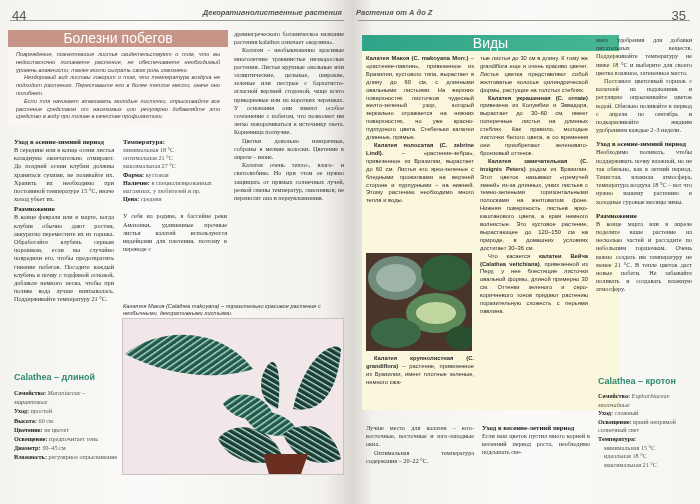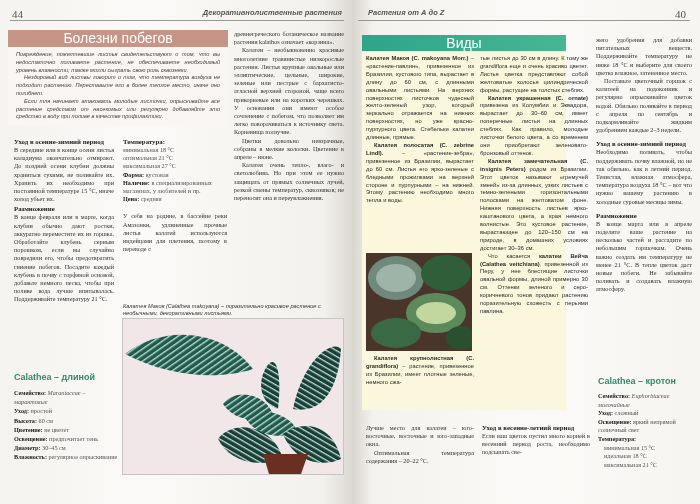--- a/index.html
+++ b/index.html
@@ -1,20 +1,20 @@
 <!DOCTYPE html>
 <html><head>
 <meta charset="utf-8">
 <style>
   html,body{margin:0;padding:0;}
   body{width:700px;height:504px;overflow:hidden;background:#e8e6e2;position:relative;font-family:"Liberation Serif","DejaVu Serif",serif;}
   .page{position:absolute;top:0;height:504px;overflow:hidden;}
   .page.left{left:0;width:352px;background:linear-gradient(90deg,#f4f3f0 0%,#fbfaf8 40%,#f3f1ed 92%,#dcd9d4 100%);}
   .page.right{left:352px;width:348px;background:linear-gradient(90deg,#d8d5cf 0%,#f3f2ee 6%,#fbfaf8 50%,#f6f5f2 100%);}
-  .ph-num{position:absolute;top:8px;font-family:Liberation Serif, serif;font-size:11px;color:#555;}
+  .ph-num{position:absolute;top:8px;font-family:Liberation Sans, sans-serif;font-size:13px;color:#555;}
   .ph-title{position:absolute;top:8px;font-family:"Liberation Sans",sans-serif;font-style:italic;font-size:7.5px;color:#555;font-weight:bold;}
   .hr{position:absolute;top:20px;height:1px;background:#9a9893;}
   .abs{position:absolute;}
   .txt{font-size:6.2px;line-height:8.2px;color:#333;text-align:justify;}
   .txt p{margin:0;text-indent:8px;}
   .sans{font-family:"Liberation Sans","DejaVu Sans",sans-serif;}
   .head-bar{font-family:"Liberation Sans",sans-serif;font-weight:normal;color:#fff;text-align:center;font-size:14px;}
   .h-sec{font-weight:bold;font-size:6.8px;line-height:8px;color:#222;margin-top:2px;}
   .b{font-weight:bold;color:#222;}
   .lite{color:#555;}
@@ -96,25 +96,25 @@
       <path d="M100,85 C110,70 140,72 150,95 C130,105 110,100 100,85Z" fill="url(#stripe)"></path>
       <path d="M120,95 C140,88 170,95 175,115 C150,120 130,115 120,95Z" fill="url(#stripe)"></path>
       <path d="M95,120 C110,100 150,105 160,140 C130,150 105,140 95,120Z" fill="url(#stripe2)"></path>
       <path d="M160,115 C180,100 210,105 218,140 C195,150 170,140 160,115Z" fill="url(#stripe2)"></path>
       <path d="M140,135 L185,135 L178,155 L146,155 Z" fill="#6a2f20"></path>
     </svg>
   </div>
 </div>
 
 <div class="page right">
-  <div class="ph-title" style="left:16px;text-align:right;">Растения от А до Z</div>
-  <div class="ph-num" style="right:14px;">40</div>
+  <div class="ph-title" style="left:4px;text-align:right;">Растения от А до Z</div>
+  <div class="ph-num" style="right:14px;">35</div>
   <div class="hr" style="left:6px;right:10px;"></div>
 
-  <div class="abs" style="left:10px;top:35px;width:204px;height:375px;background:#fbf7dc;">
+  <div class="abs" style="left:10px;top:35px;width:257px;height:375px;background:#fbf7dc;">
     <div class="head-bar" style="background:linear-gradient(90deg,#2fa488,#48b694);height:16px;line-height:16px;">Виды</div>
 
     <div class="abs species" style="left:4px;top:20px;width:108px;">
       <p style="margin:0 0 0 0;"><span class="n">Калатея Макоя (C. makoyana Morr.)</span><span> – «растение-павлин», привезенное из Бразилии, кустового типа, вырастает в длину до 60 см, с длинными овальными листьями. На верхних поверхностях листочков чудесный желто-зеленый узор, который зеркально отражается на нижних поверхностях, но уже красно-пурпурного цвета. Стебельки калатеи длинные, прямые.</span></p>
       <p style="margin:0;text-indent:8px;"><span class="n">Калатея полосатая (C. zebrine Lindl).</span><span> – «растение-зебра», привезенное из Бразилии, вырастает до 60 см. Листья его ярко-зеленые с бледными прожилками на верхней стороне и пурпурными – на нижней. Этому растению необходимо много тепла и воды.</span></p>
     </div>
 
     <div class="photo" style="left:4px;top:218px;width:106px;height:98px;border:none;background:#5d4035;">
       <svg width="106" height="98" viewBox="0 0 106 98">
         <rect width="106" height="98" fill="#4a352b"></rect>

